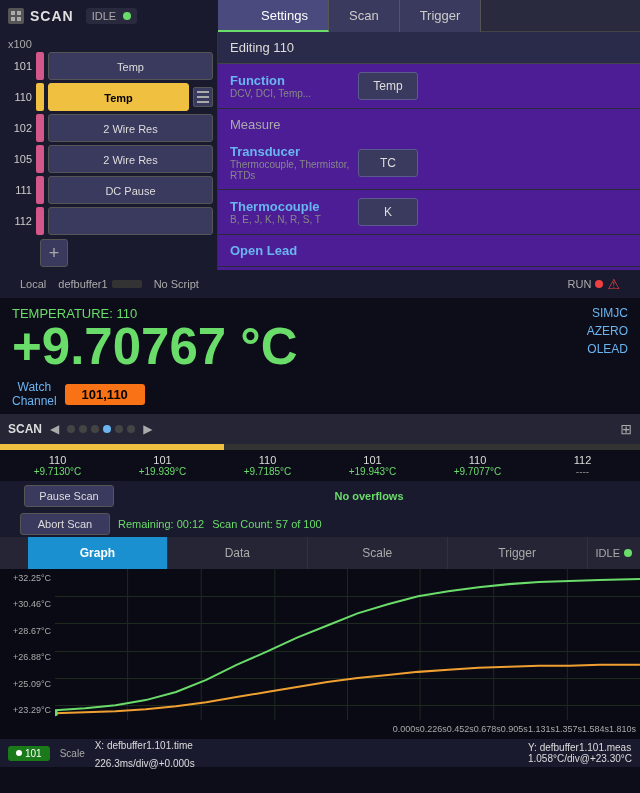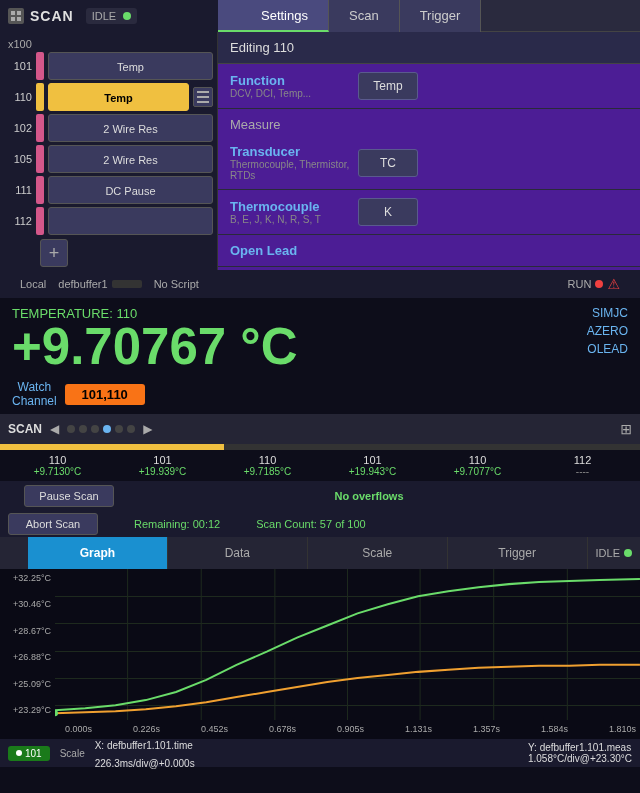--- a/index.html
+++ b/index.html
@@ -404,22 +404,22 @@
       font-size: 11px;
       font-weight: bold;
     }
     .scan-status-sub {
       color: #6adc6a;
       font-size: 11px;
     }
     .scan-info {
       display: flex;
       align-items: center;
-      padding: 2px 8px;
-      gap: 36px;
+      padding: 2px 20px;
+      gap: 8px;
       background: #1a1a2e;
     }
     .scan-remaining {
       color: #6adc6a;
       font-size: 11px;
     }
     .scan-count {
       color: #6adc6a;
       font-size: 11px;
     }
@@ -489,21 +489,21 @@
       right: 0;
       bottom: 20px;
     }
     .graph-x-labels {
       position: absolute;
       bottom: 0;
       left: 61px;
       right: 0;
       height: 20px;
       display: flex;
-      justify-content: space-between;
+      justify-content: flex-end;
       align-items: center;
       padding: 0 4px;
     }
     .graph-x-label {
       color: #aaa;
       font-size: 9px;
     }
 
     
     .graph-bottom-bar {

